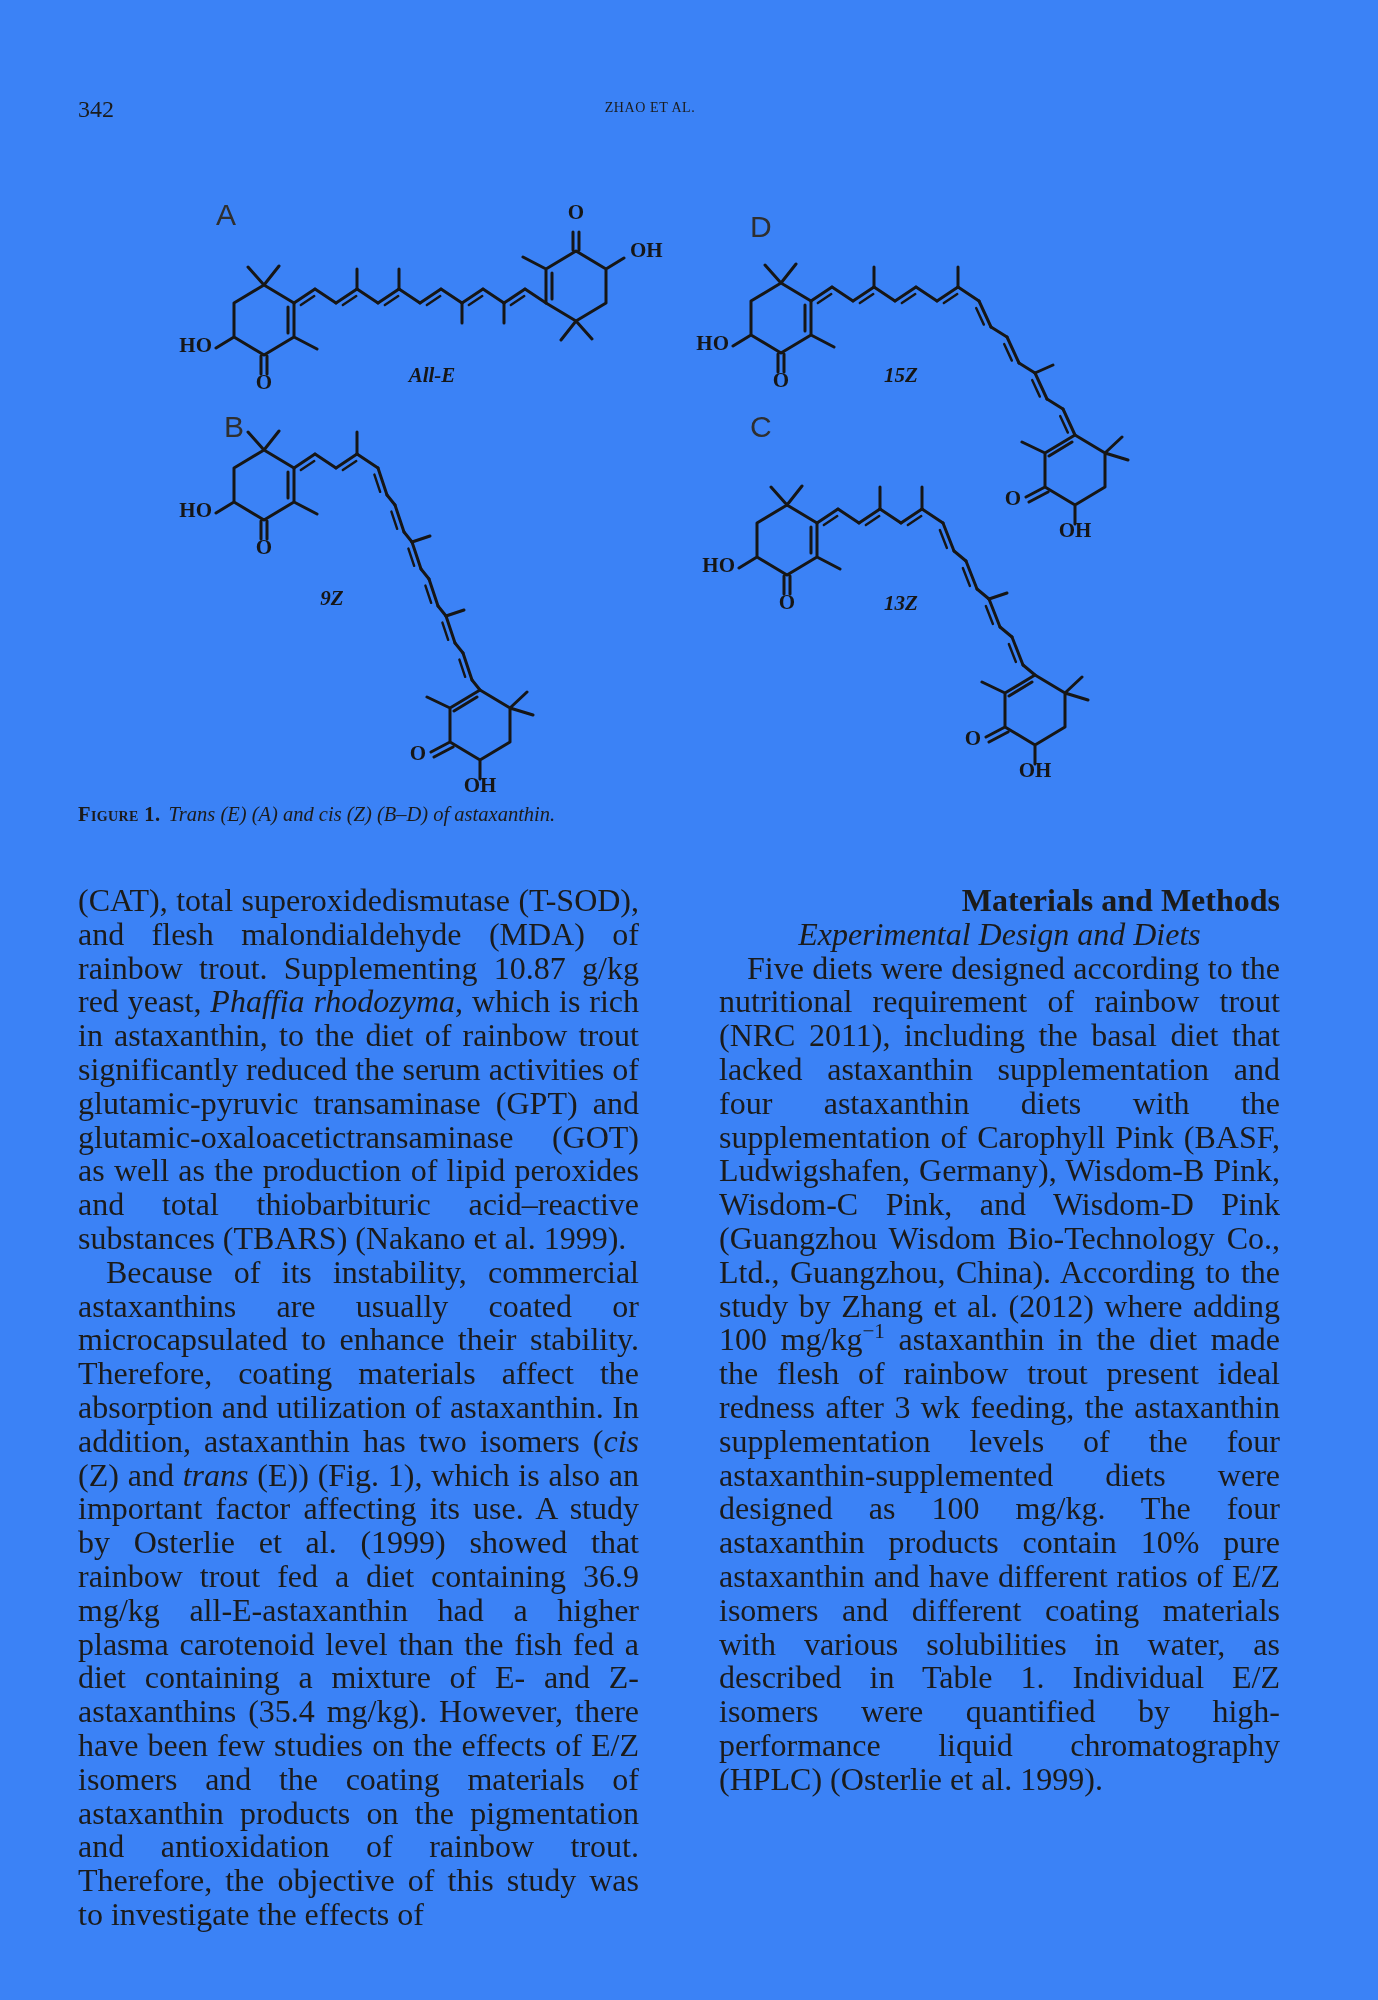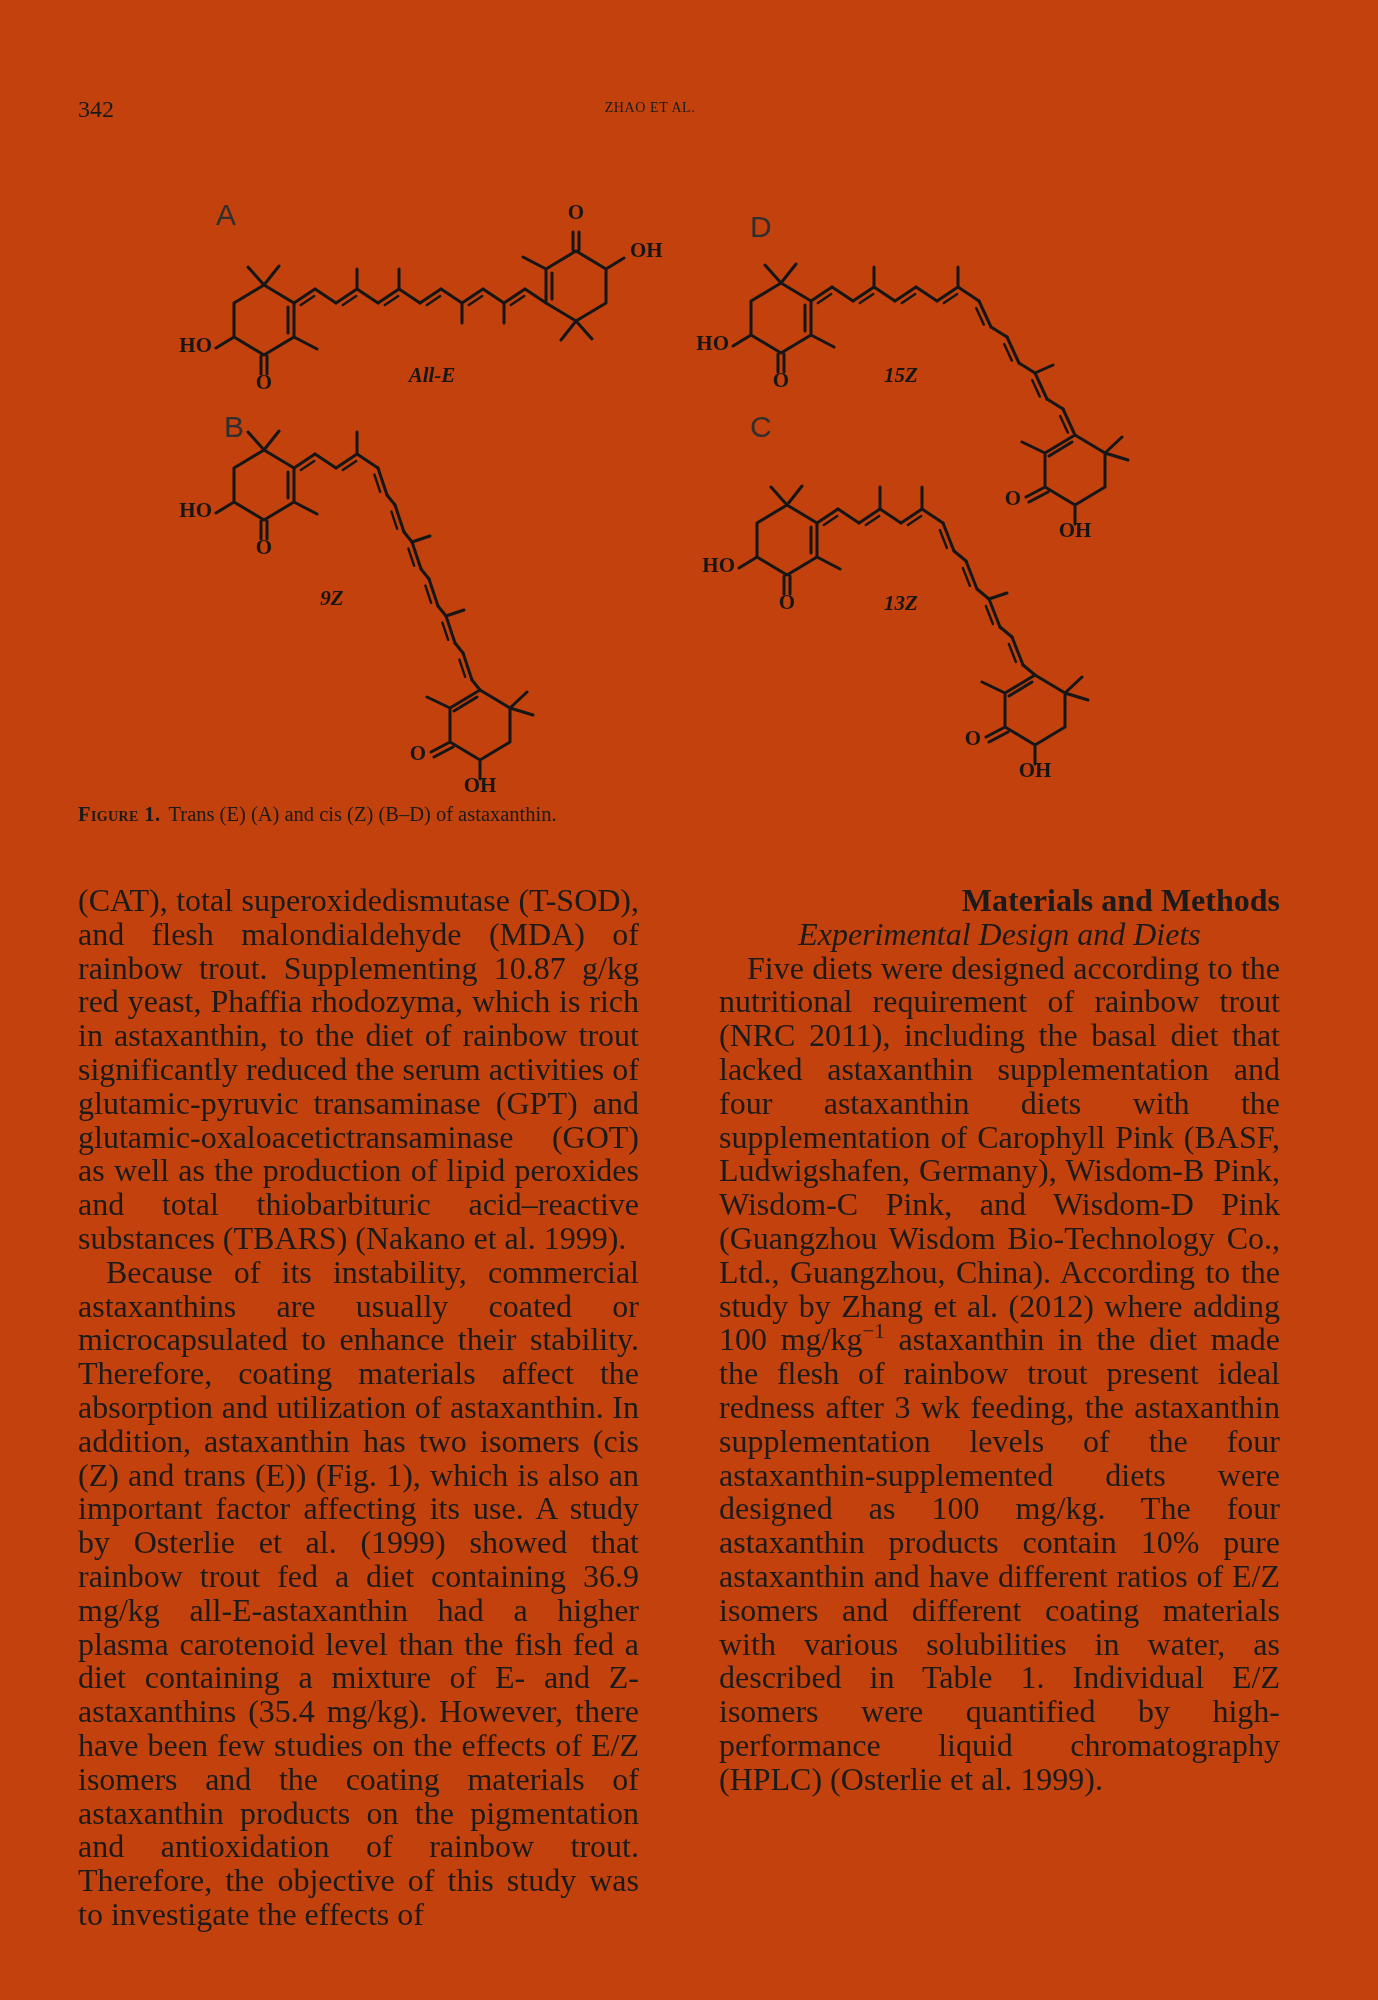--- a/index.html
+++ b/index.html
@@ -1,27 +1,27 @@
 <!DOCTYPE html>
 <html><head>
 <meta charset="utf-8">
 <style>
   html,body{margin:0;padding:0;background:#ffffff;}
-  .page{position:relative;width:1378px;height:2000px;background:#c2410c;
+  .page{position:relative;width:1378px;height:2000px;background:#3b82f6;
         font-family:"Liberation Serif",serif;color:#1b1b1b;overflow:hidden;}
 
   .pageno{position:absolute;left:78px;top:96px;font-size:24px;}
   .runhead{position:absolute;left:0;top:100px;width:1300px;text-align:center;
            font-size:14px;letter-spacing:0.6px;}
 
   .figsvg{position:absolute;left:0;top:0;width:1378px;height:830px;}
 
   .caption{position:absolute;left:78px;top:803px;width:1200px;font-size:20.5px;}
   .caption .sc{font-variant:small-caps;letter-spacing:0.4px;margin-right:8px;font-weight:bold;}
-  .it{}
+  .it{font-style:italic;}
   .sup{vertical-align:super;font-size:0.66em;line-height:0;}
 
   .col{position:absolute;top:884px;width:561px;font-size:32px;line-height:33.8px;
        text-align:justify;}
   .col-left{left:78px;}
   .col-right{left:719px;}
   .col p{margin:0;padding:0;}
   .indent{text-indent:28px;}
   .h1{font-weight:bold;text-align:right;margin:27px 0 16px 0;text-indent:0;}
   .h2{font-style:italic;text-align:center;margin:0 0 18px 0;text-indent:0;}

